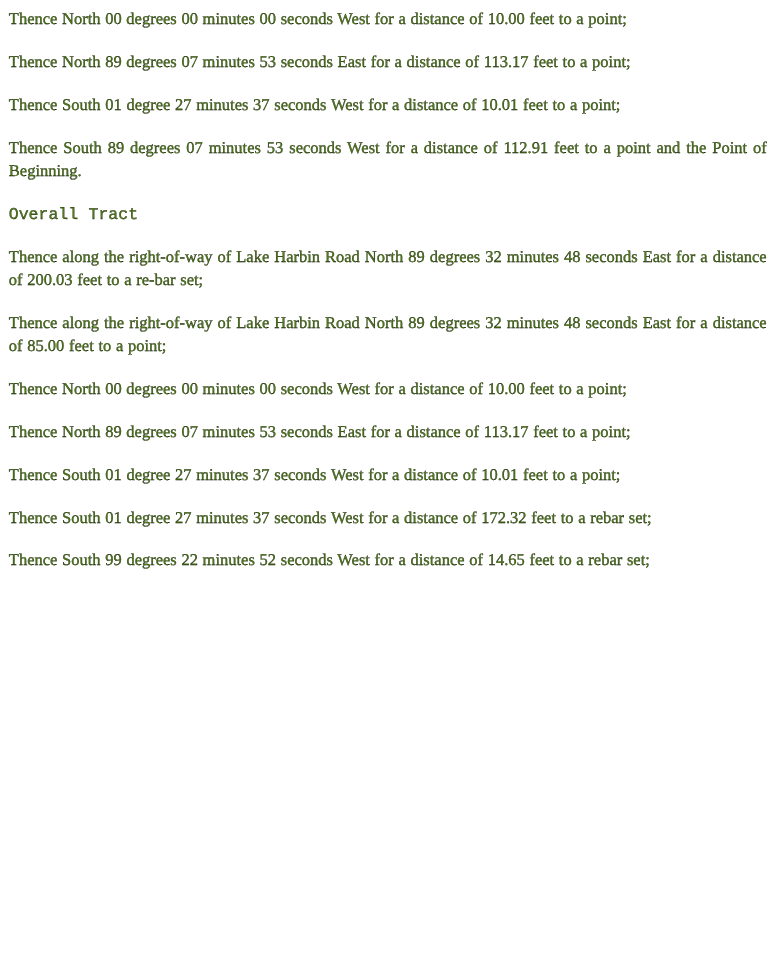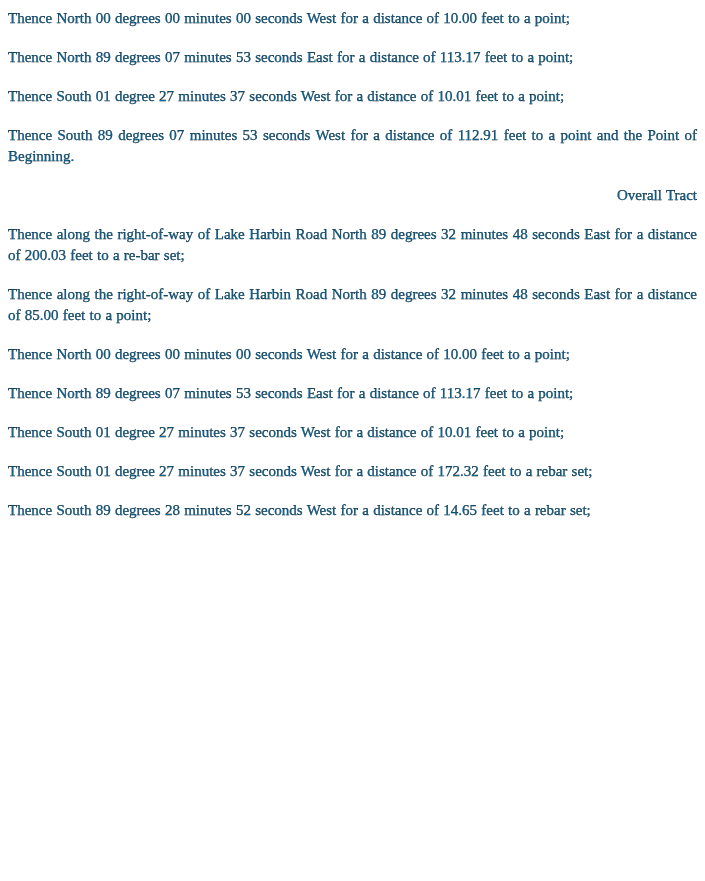--- a/index.html
+++ b/index.html
@@ -11,44 +11,45 @@
     width: 705px;
     height: 881px;
     overflow: hidden;
   }
   .page {
     box-sizing: border-box;
     width: 705px;
     height: 881px;
     padding: 8px 8px 0 8px;
     background: #ffffff;
-    color: #0369a1;
+    color: #4d7c0f;
     font-family: "Liberation Serif", "DejaVu Serif", serif;
     font-size: 15px;
     line-height: 21px;
     -webkit-text-stroke: 0.25px #000000;
   }
   .page p {
     margin: 0 0 18px 0;
     text-align: justify;
     word-spacing: 0.5px;
   }
   .page p.heading {
-    text-align: right;
+    text-align: left;
+    font-family: Liberation Mono, monospace;
   }
 </style>
 </head>
 <body>
 
 <div class="page">
   <p>Thence North 00 degrees 00 minutes 00 seconds West for a distance of 10.00 feet to a point;</p>
   <p>Thence North 89 degrees 07 minutes 53 seconds East for a distance of 113.17 feet to a point;</p>
   <p>Thence South 01 degree 27 minutes 37 seconds West for a distance of 10.01 feet to a point;</p>
   <p>Thence South 89 degrees 07 minutes 53 seconds West for a distance of 112.91 feet to a point and the Point of Beginning.</p>
   <p class="heading">Overall Tract</p>
   <p>Thence along the right-of-way of Lake Harbin Road North 89 degrees 32 minutes 48 seconds East for a distance of 200.03 feet to a re-bar set;</p>
   <p>Thence along the right-of-way of Lake Harbin Road North 89 degrees 32 minutes 48 seconds East for a distance of 85.00 feet to a point;</p>
   <p>Thence North 00 degrees 00 minutes 00 seconds West for a distance of 10.00 feet to a point;</p>
   <p>Thence North 89 degrees 07 minutes 53 seconds East for a distance of 113.17 feet to a point;</p>
   <p>Thence South 01 degree 27 minutes 37 seconds West for a distance of 10.01 feet to a point;</p>
   <p>Thence South 01 degree 27 minutes 37 seconds West for a distance of 172.32 feet to a rebar set;</p>
-  <p>Thence South 89 degrees 28 minutes 52 seconds West for a distance of 14.65 feet to a rebar set;</p>
+  <p>Thence South 99 degrees 22 minutes 52 seconds West for a distance of 14.65 feet to a rebar set;</p>
 </div>
 
 </body></html>

